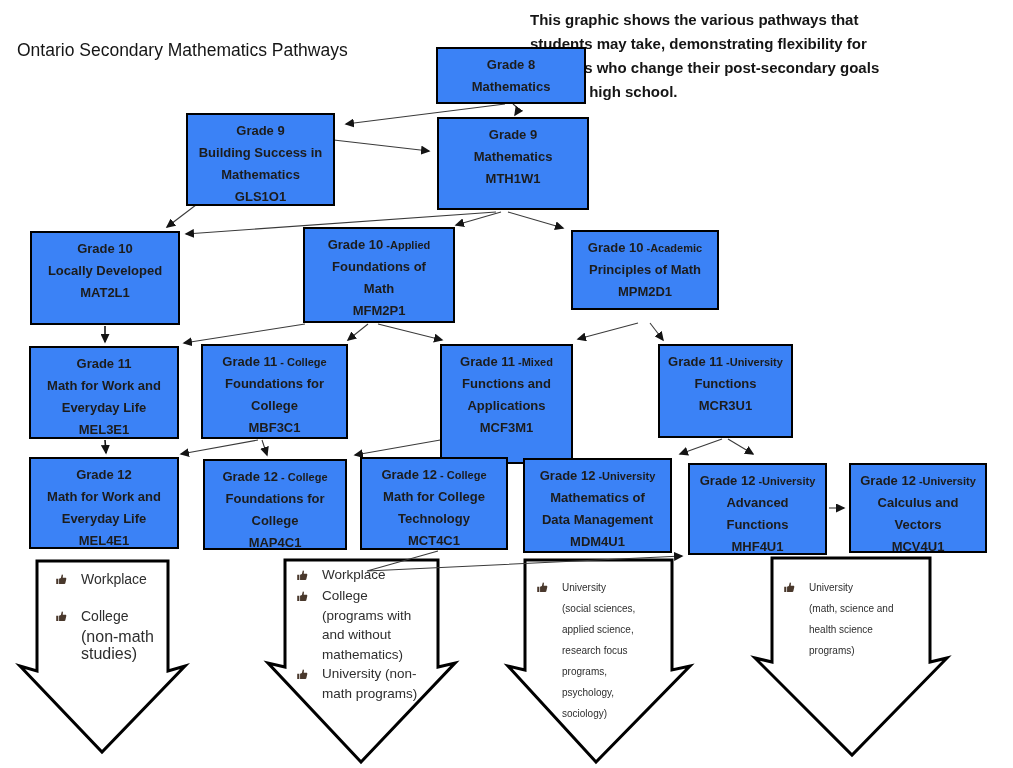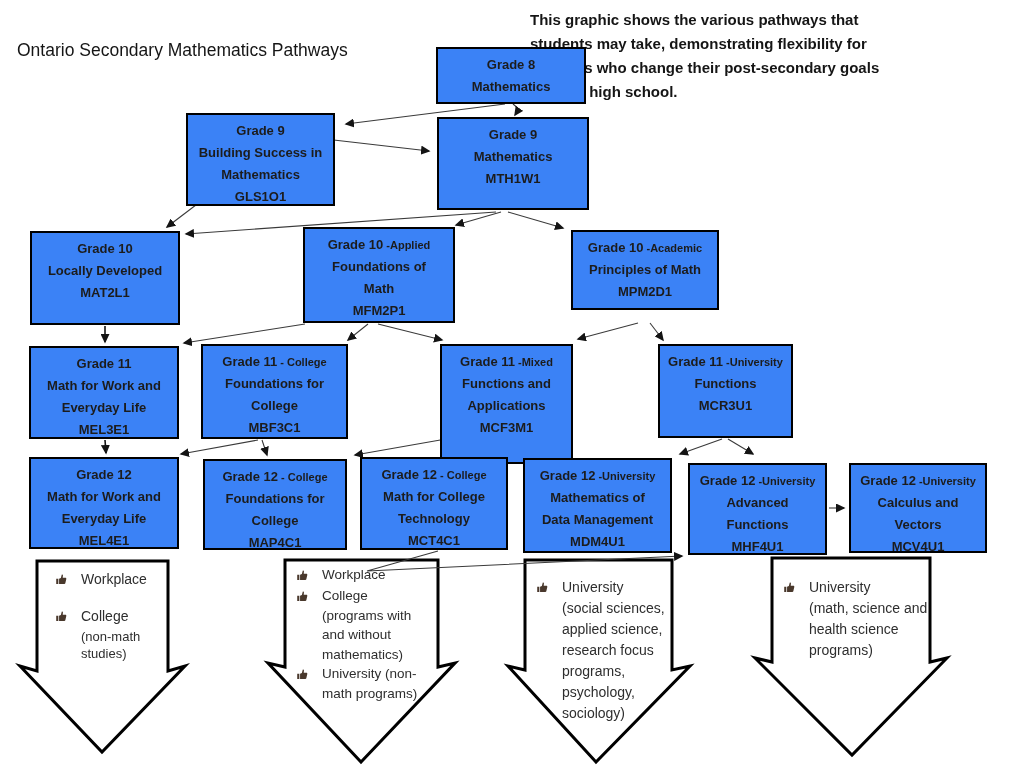--- a/index.html
+++ b/index.html
@@ -16,23 +16,23 @@
   .sfx{font-size:11px;margin-left:3px;}
   .sfx:empty{display:none;}
   .bn,.bc{white-space:pre-line;}
   .dlist{position:absolute;z-index:2;}
   .ditem{display:grid;grid-template-columns:26px 1fr;}
   .dicon{padding-top:3px;}
   .dlabel,.dnote{white-space:pre-line;color:#2e2e2e;}
   .dnote:empty{display:none;}
   .a1 .ditem{margin-bottom:16px;}
   .a1 .dlabel{font-size:14px;line-height:20px;}
-  .a1 .dnote{font-size:13px;line-height:17px;margin-top:2px;}
+  .a1 .dnote{font-size:16px;line-height:17px;margin-top:2px;}
   .a2 .dlabel,.a2 .dnote{font-size:13.5px;line-height:19.5px;}
-  .a3 .dlabel,.a3 .dnote,.a4 .dlabel,.a4 .dnote{font-size:14px;line-height:21px;}
+  .a3 .dlabel,.a3 .dnote,.a4 .dlabel,.a4 .dnote{font-size:10px;line-height:21px;}
 </style>
 </head>
 <body>
 
 <div id="stage">
 
   <svg id="wires" width="1013" height="768" viewBox="0 0 1013 768">
     <defs>
       <marker id="ah" markerUnits="userSpaceOnUse" markerWidth="10" markerHeight="9" refX="8" refY="4.5" orient="auto">
         <path d="M0,0 L9.5,4.5 L0,9 Z" fill="#141414"></path>

